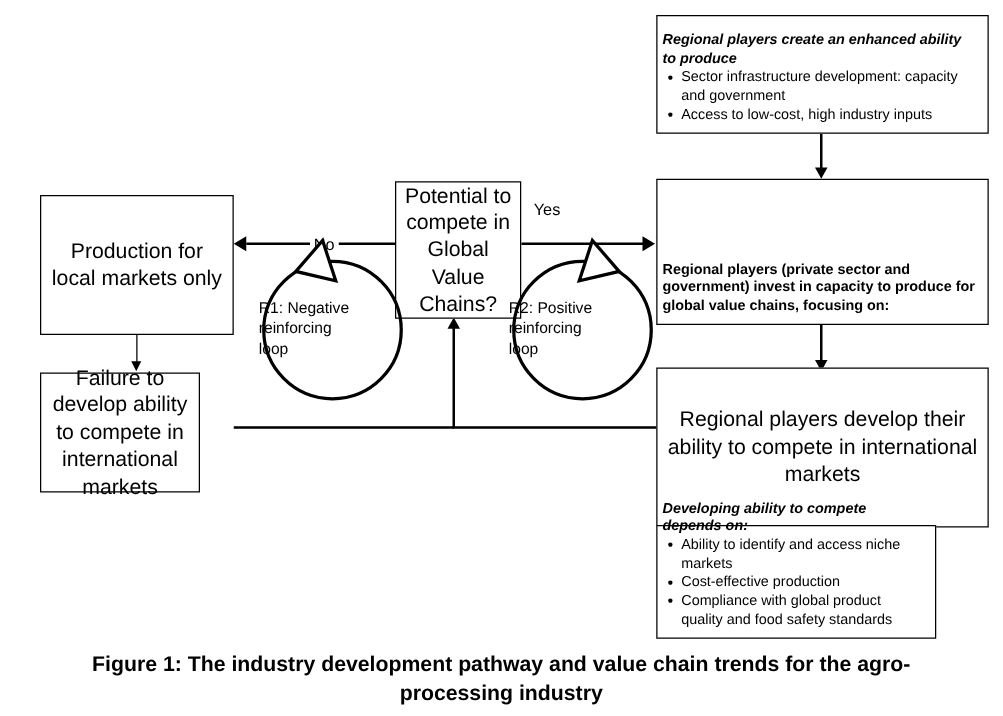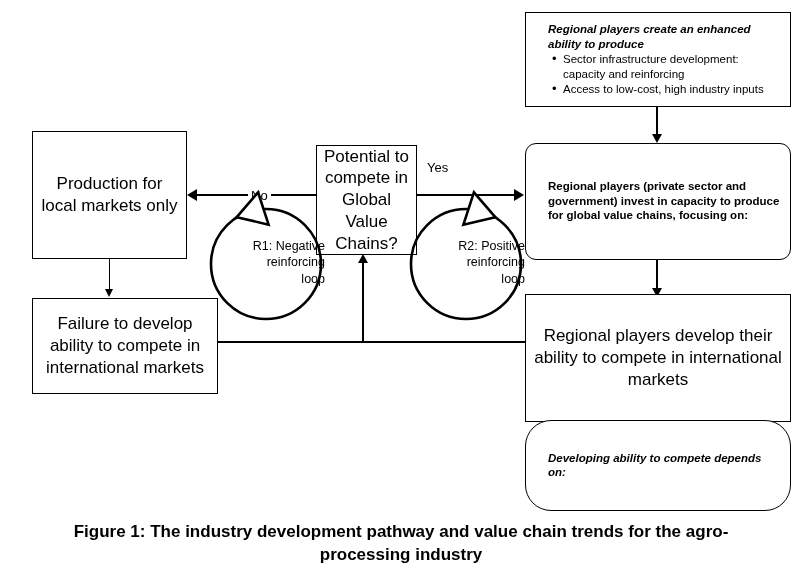--- a/index.html
+++ b/index.html
@@ -23,21 +23,21 @@
     z-index:3;
   }
   .box.center{align-items:center;text-align:center;}
   .box p{margin:0;line-height:1.28;}
 
   
   .plain{font-size:17px;}
   .plain p{padding:0 6px;}
 
   
-  .blist{font-size:11.5px;padding:6px 8px 6px 22px;justify-content:center;}
+  .blist{font-size:11.5px;padding:6px 8px 6px 4px;justify-content:flex-end;}
   .blist .hdr{font-weight:bold;font-style:italic;line-height:1.25;margin-bottom:1px;}
   .blist .hdr.noital{font-style:normal;}
   .blist ul{margin:0;padding:0 0 0 15px;list-style:none;}
   .blist li{position:relative;line-height:1.3;margin:0;}
   .blist li:before{
     content:"\2022";
     position:absolute;left:-11px;top:-1px;font-size:13px;
   }
   .blist ul.wide{padding-left:22px;}
   .blist ul.wide li:before{left:-16px;}
@@ -58,73 +58,78 @@
   
   .elabel{
     position:absolute;font-size:13px;z-index:4;background:#fff;
     padding:0 3px;
   }
 
   
   .loop{position:absolute;z-index:5;}
   .loop svg{display:block;overflow:visible;}
   .looptext{
-    position:absolute;width:100%;text-align:right;font-size:12.5px;
+    position:absolute;width:100%;text-align:left;font-size:12.5px;
     line-height:1.3;z-index:6;pointer-events:none;
   }
 
   
   .caption{
     position:absolute;left:30px;top:521px;width:742px;
     text-align:center;font-weight:bold;font-size:17px;line-height:1.35;
   }
 </style>
 </head>
 <body>
 
 <div id="canvas">
 
   <div class="box blist" style="left:525px;top:12px;width:266px;height:95px;">
     <div class="hdr">Regional players create an enhanced ability to produce</div>
     <ul>
-      <li>Sector infrastructure development: capacity and reinforcing</li>
+      <li>Sector infrastructure development: capacity and government</li>
       <li>Access to low-cost, high industry inputs</li>
     </ul>
   </div>
 
   <div class="ln lnv" style="left:656px;top:107px;height:29px;"></div>
   <div class="ah ah-down" style="left:652px;top:134px;"></div>
 
-  <div class="box blist" style="left:525px;top:143px;width:266px;height:117px;border-radius:11px;">
+  <div class="box blist" style="left:525px;top:143px;width:266px;height:117px;">
     <div class="hdr noital">Regional players (private sector and government) invest in capacity to produce for global value chains, focusing on:</div>
   </div>
 
   <div class="ln lnv" style="left:656px;top:260px;height:32px;"></div>
   <div class="ah ah-down" style="left:652px;top:288px;"></div>
 
   <div class="box plain center" style="left:525px;top:294px;width:266px;height:128px;">
     <p>Regional players develop their ability to compete in international markets</p>
   </div>
 
   <div class="ln lnv" style="left:656px;top:398px;height:22px;"></div>
   <div class="ah ah-up" style="left:652px;top:392px;"></div>
 
-  <div class="box blist" style="left:525px;top:420px;width:266px;height:91px;border-radius:26px;">
+  <div class="box blist" style="left:525px;top:420px;width:224px;height:91px;">
     <div class="hdr">Developing ability to compete depends on:</div>
+    <ul>
+      <li>Ability to identify and access niche markets</li>
+      <li>Cost-effective production</li>
+      <li>Compliance with global product quality and food safety standards</li>
+    </ul>
   </div>
 
   <div class="box plain center" style="left:316px;top:145px;width:101px;height:110px;">
     <p>Potential to compete in Global Value Chains?</p>
   </div>
 
-  <div class="box plain center" style="left:32px;top:131px;width:155px;height:128px;align-items:center;">
+  <div class="box plain center" style="left:32px;top:156px;width:155px;height:112px;align-items:center;">
     <p>Production for local markets only</p>
   </div>
 
-  <div class="box plain center" style="left:32px;top:298px;width:186px;height:96px;">
+  <div class="box plain center" style="left:32px;top:298px;width:128px;height:96px;">
     <p>Failure to develop ability to compete in international markets</p>
   </div>
 
   <div class="ln lnh" style="left:197px;top:194px;width:120px;"></div>
   <div class="ah ah-left" style="left:187px;top:189px;"></div>
   <div class="elabel" style="left:248px;top:160px;margin-top:28px;">No</div>
 
   <div class="ln lnh" style="left:417px;top:194px;width:98px;"></div>
   <div class="ah ah-right" style="left:514px;top:189px;"></div>
   <div class="elabel" style="left:424px;top:160px;">Yes</div>

